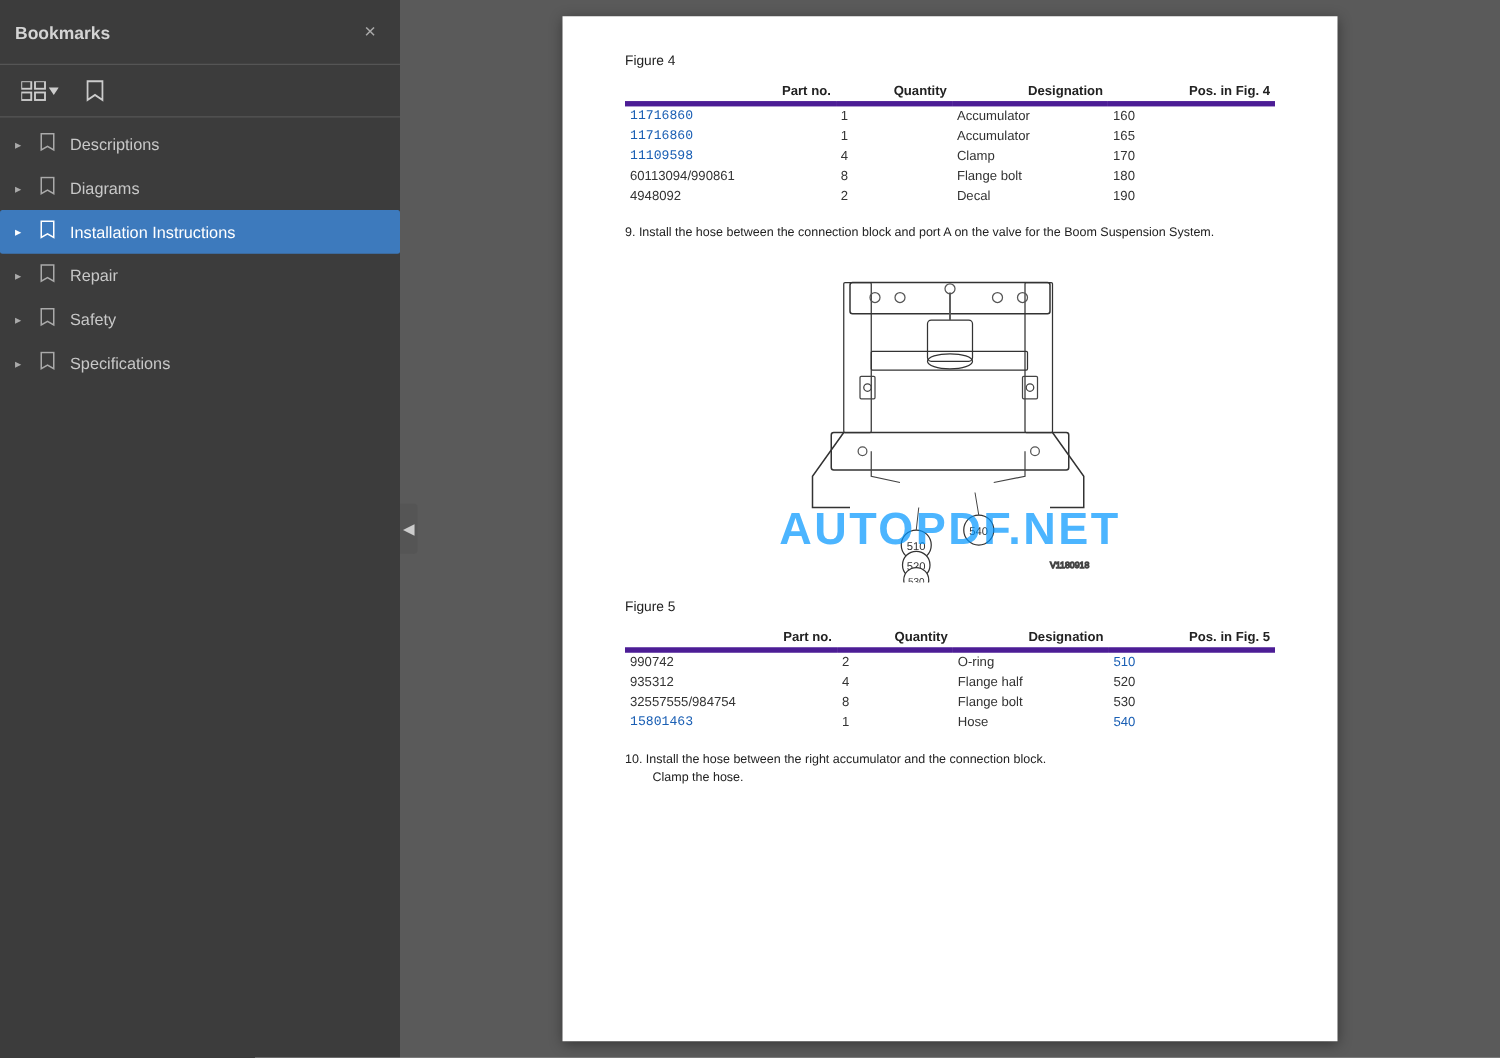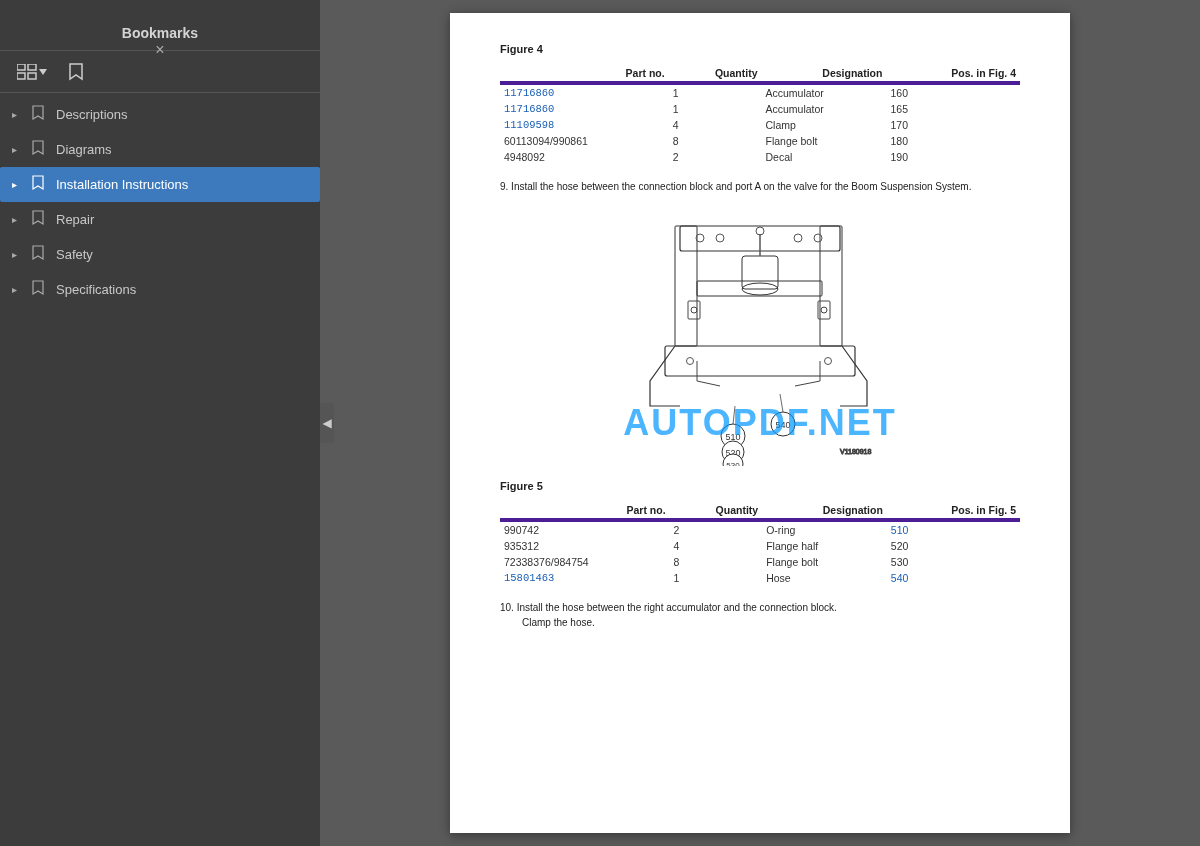--- a/index.html
+++ b/index.html
@@ -14,24 +14,23 @@
       display: flex;
       flex-direction: column;
       color: #d4d4d4;
       position: relative;
     }
 
     #sidebar-header {
       display: flex;
       align-items: center;
       justify-content: space-between;
-      padding: 25px 12px;
+      padding: 4px 12px;
       border-bottom: 1px solid #555;
-      height: 28px;
-      flex-direction: column;
+      height: 52px;
     }
 
     #sidebar-title {
       font-size: 14px;
       font-weight: 600;
       color: #d4d4d4;
     }
 
     #sidebar-close-btn {
       width: 24px; height: 24px;
@@ -129,21 +128,21 @@
       padding: 30px 50px;
       position: relative;
       box-shadow: 0 2px 10px rgba(0,0,0,0.4);
       font-size: 11px;
       color: #222;
       overflow: hidden;
     }
 
     .figure-label {
       font-size: 11px;
-      font-weight: bold;
+      font-weight: normal;
       margin-bottom: 10px;
       color: #222;
     }
 
     .parts-table {
       width: 100%;
       border-collapse: collapse;
       margin-bottom: 14px;
       font-size: 10.5px;
     }
@@ -412,21 +411,21 @@
     <td>O-ring</td>
     <td class="pos-link">510</td>
   </tr>
           <tr>
     <td class="">935312</td>
     <td>4</td>
     <td>Flange half</td>
     <td class="">520</td>
   </tr>
           <tr>
-    <td class="">72338376/984754</td>
+    <td class="">32557555/984754</td>
     <td>8</td>
     <td>Flange bolt</td>
     <td class="">530</td>
   </tr>
           <tr>
     <td class="link">15801463</td>
     <td>1</td>
     <td>Hose</td>
     <td class="pos-link">540</td>
   </tr>

